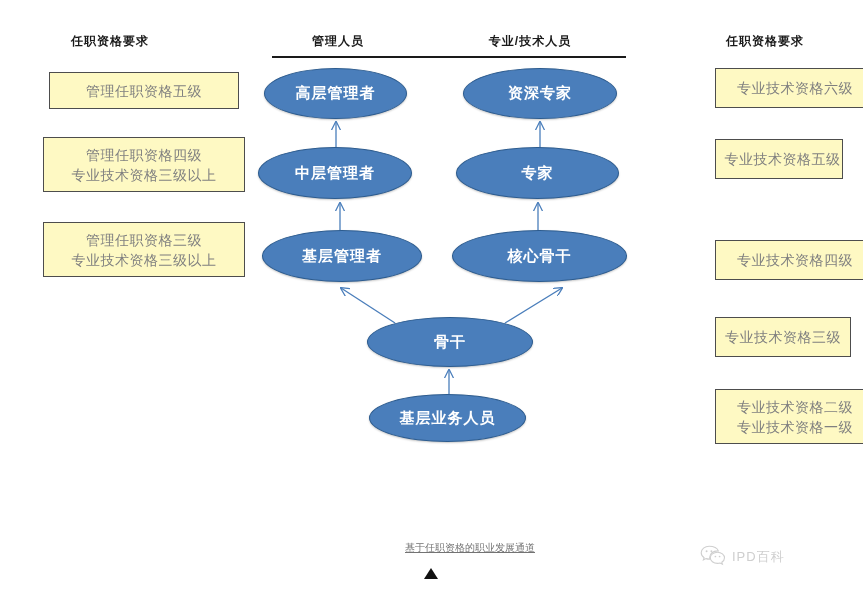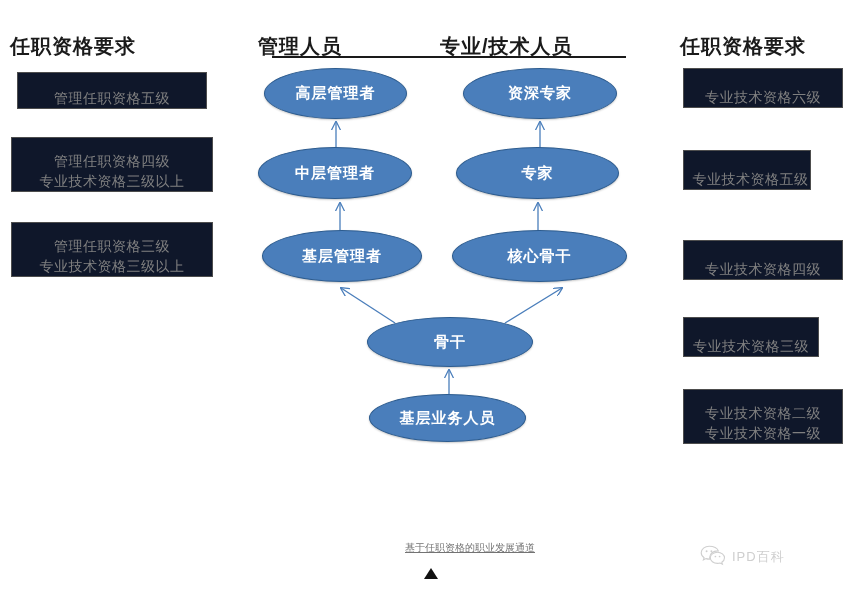--- a/index.html
+++ b/index.html
@@ -9,62 +9,64 @@
     font-family:"Liberation Sans","DejaVu Sans",sans-serif;
     overflow:hidden;
     position:relative;
   }
   #canvas{position:absolute;left:0;top:0;width:863px;height:591px;}
 
   
   .col-header{
     position:absolute;
     font-weight:bold;
-    font-size:20px;
+    font-size:12px;
     color:#1a1a1a;
     letter-spacing:1px;
+    text-align:center;
     white-space:nowrap;
   }
   #hdr-left{left:10px;top:33px;width:200px;}
   #hdr-mgmt{left:258px;top:33px;width:160px;}
   #hdr-tech{left:440px;top:33px;width:180px;}
   #hdr-right{left:680px;top:33px;width:170px;}
 
   .divider{
     position:absolute;
     left:272px;top:56px;
     width:354px;height:0;
     border-top:2px solid #1a1a1a;
   }
 
   
   .qbox{
     position:absolute;
     box-sizing:border-box;
     border:1px solid #4d4d4d;
-    background:#0f172a;
+    background:#fef9c3;
     color:#808080;
     font-size:14px;
     line-height:20px;
     display:flex;
     flex-direction:column;
     align-items:center;
-    justify-content:flex-end;
+    justify-content:center;
     text-align:center;
     letter-spacing:.5px;
+    margin-left:32px;
   }
   .qbox .line{display:block;white-space:nowrap;}
 
   
   #lbox0{left:17px;top:72px;width:190px;height:37px;}
   #lbox1{left:11px;top:137px;width:202px;height:55px;}
   #lbox2{left:11px;top:222px;width:202px;height:55px;}
   
   #rbox0{left:683px;top:68px;width:160px;height:40px;}
-  #rbox1{left:683px;top:150px;width:128px;height:40px;padding-left:7px;}
+  #rbox1{left:683px;top:139px;width:128px;height:40px;padding-left:7px;}
   #rbox2{left:683px;top:240px;width:160px;height:40px;}
   #rbox3{left:683px;top:317px;width:136px;height:40px;}
   #rbox4{left:683px;top:389px;width:160px;height:55px;}
 
   
   .node{
     position:absolute;
     box-sizing:border-box;
     border-radius:50%;
     background:#4a7ebb;

